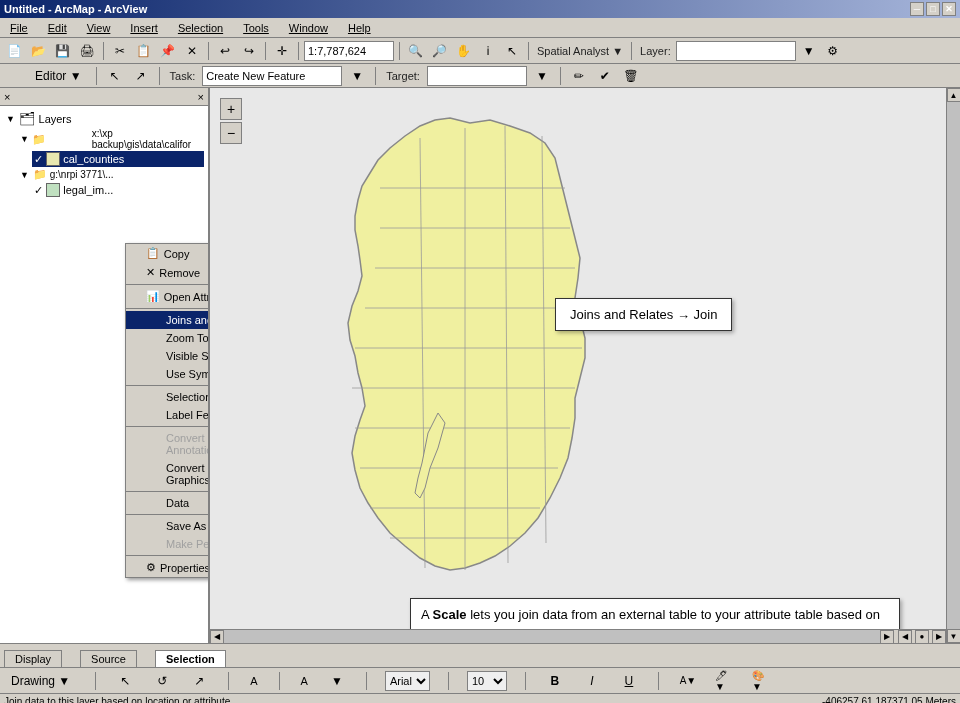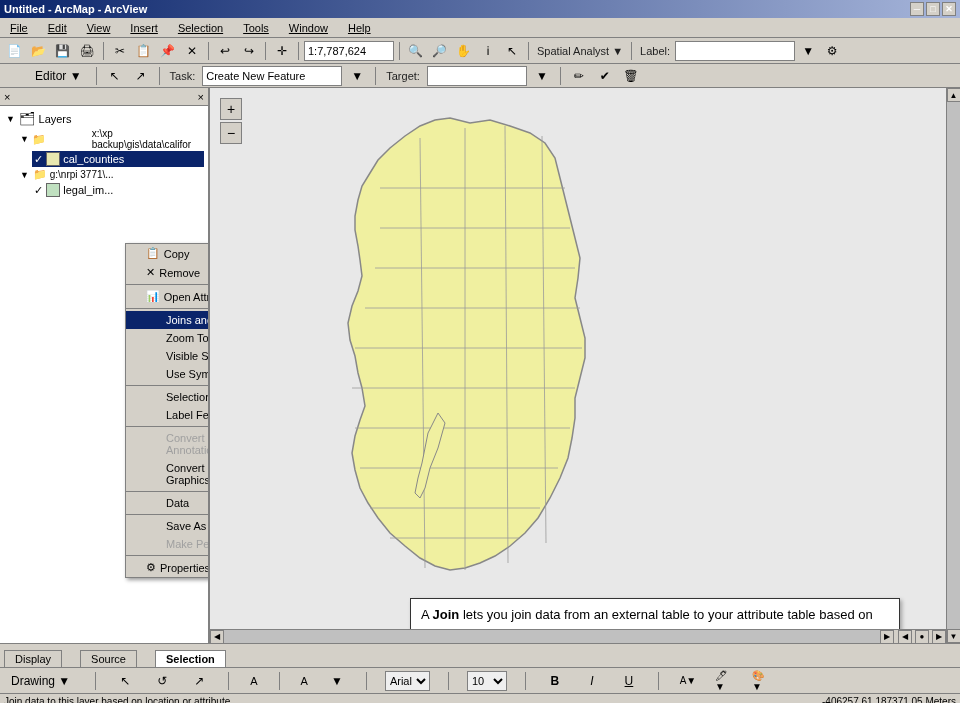--- a/index.html
+++ b/index.html
@@ -310,21 +310,21 @@
   <input class="tb-input" style="width: 90px;" value="1:7,787,624">
   <div class="tb-sep"></div>
   <div class="tb-btn">🔍</div>
   <div class="tb-btn">🔎</div>
   <div class="tb-btn">✋</div>
   <div class="tb-btn">ℹ</div>
   <div class="tb-btn">↖</div>
   <div class="tb-sep"></div>
   <span class="tb-label">Spatial Analyst ▼</span>
   <div class="tb-sep"></div>
-  <span class="tb-label">Label:</span>
+  <span class="tb-label">Layer:</span>
   <input class="tb-input" style="width: 120px;" value="">
   <div class="tb-btn">▼</div>
   <div class="tb-btn">⚙</div>
 </div>
 
 <div id="toolbar2">
   <div class="tb-btn" style="width:auto;padding:0 6px;margin-left:24px;">Editor ▼</div>
   <div class="tb-sep"></div>
   <div class="tb-btn">↖</div>
   <div class="tb-btn">↗</div>
@@ -494,23 +494,26 @@
         <line x1="100" y1="430" x2="230" y2="430" stroke="#999" stroke-width="0.8"></line>
         <line x1="130" y1="30" x2="135" y2="460" stroke="#999" stroke-width="0.8"></line>
         <line x1="175" y1="20" x2="175" y2="462" stroke="#999" stroke-width="0.8"></line>
         <line x1="215" y1="18" x2="218" y2="455" stroke="#999" stroke-width="0.8"></line>
         <line x1="252" y1="28" x2="256" y2="435" stroke="#999" stroke-width="0.8"></line>
 
         <polygon points="148,305 155,315 148,340 140,360 135,380 130,390 125,385 128,370 132,355 135,340 138,325" fill="#f0f0a0" stroke="#888" stroke-width="1"></polygon>
       </svg>
     </div>
 
+    <div class="callout-box" id="callout-joins">
+      <span>Joins and Relates → Join</span>
+    </div>
 
     <div class="callout-box" id="callout-info">
-      <span>A </span><strong>Join</strong><span> lets you join data from an external table to your attribute table based on the value of a field that can be found in both tables.</span>
+      <span>A </span><strong>Scale</strong><span> lets you join data from an external table to your attribute table based on the value of a field that can be found in both tables.</span>
     </div>
 
     <div id="map-scroll">
       <div class="scroll-btn">▲</div>
       <div class="scroll-track"></div>
       <div class="scroll-btn">▼</div>
     </div>
 
     <div style="position:absolute;bottom:0;left:0;right:14px;height:14px;background:#d4d0c8;border-top:1px solid #808080;display:flex;align-items:center;">
       <div style="width:14px;height:14px;background:#d4d0c8;border:1px solid #808080;display:flex;align-items:center;justify-content:center;font-size:8px;cursor:pointer;">◀</div>

